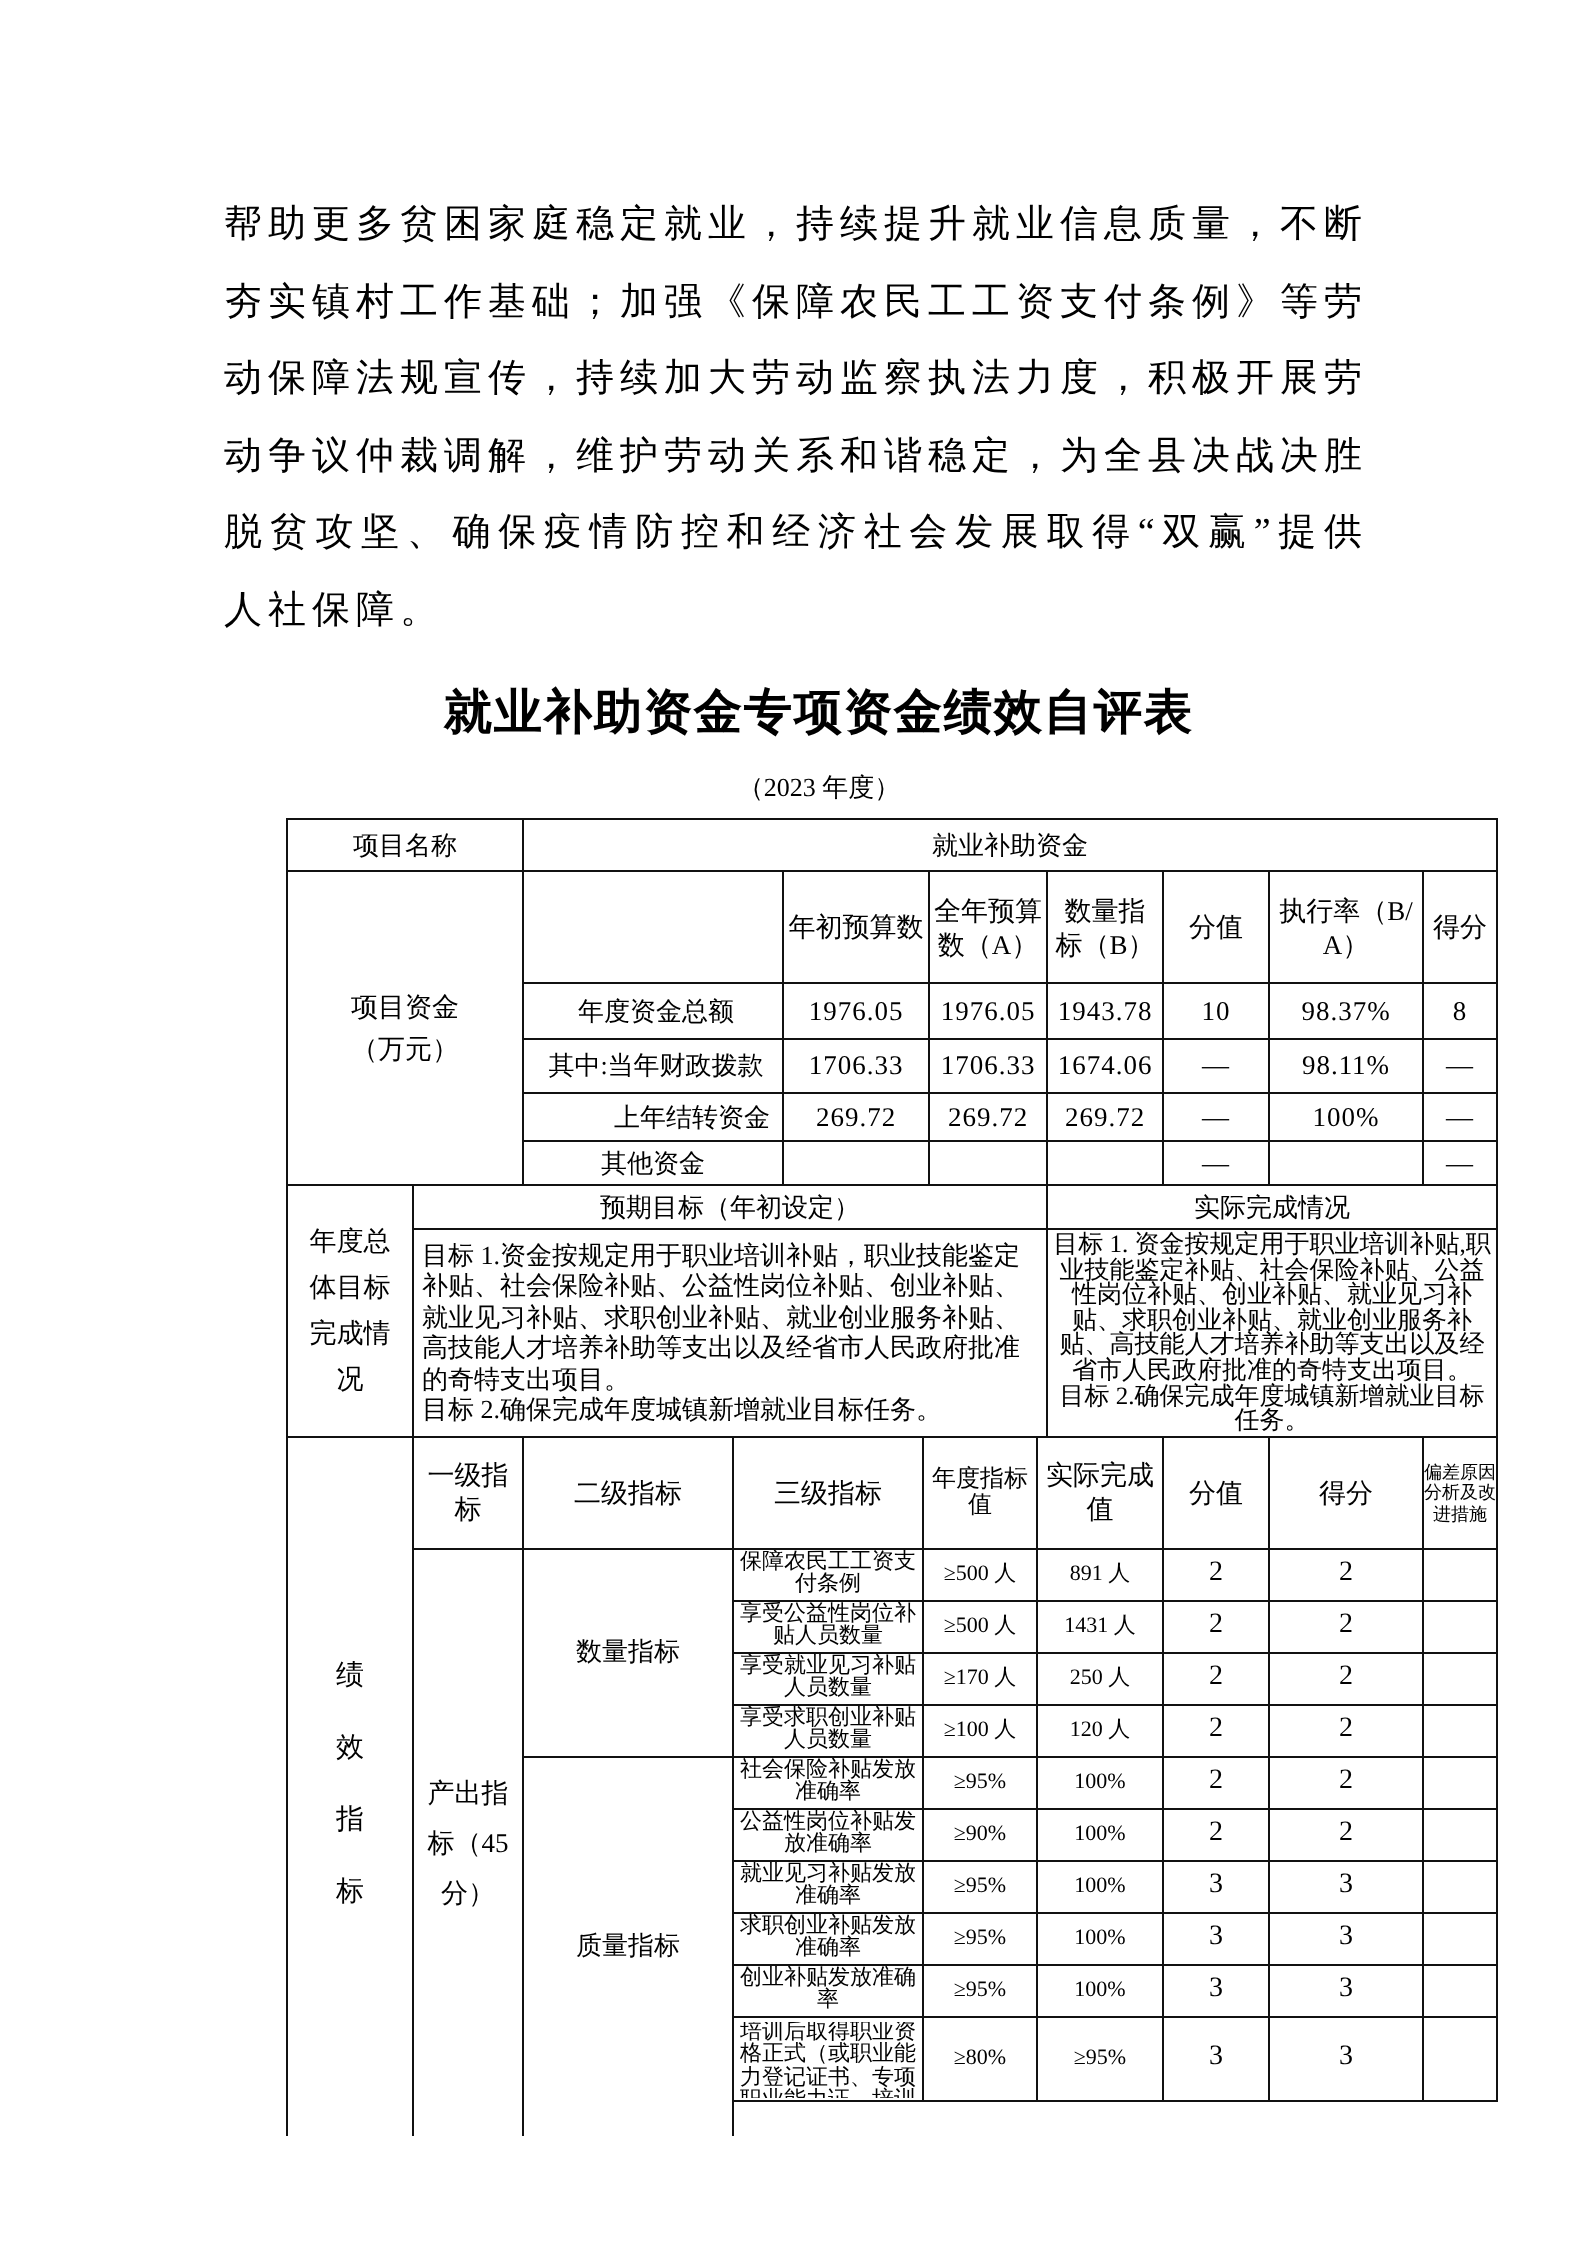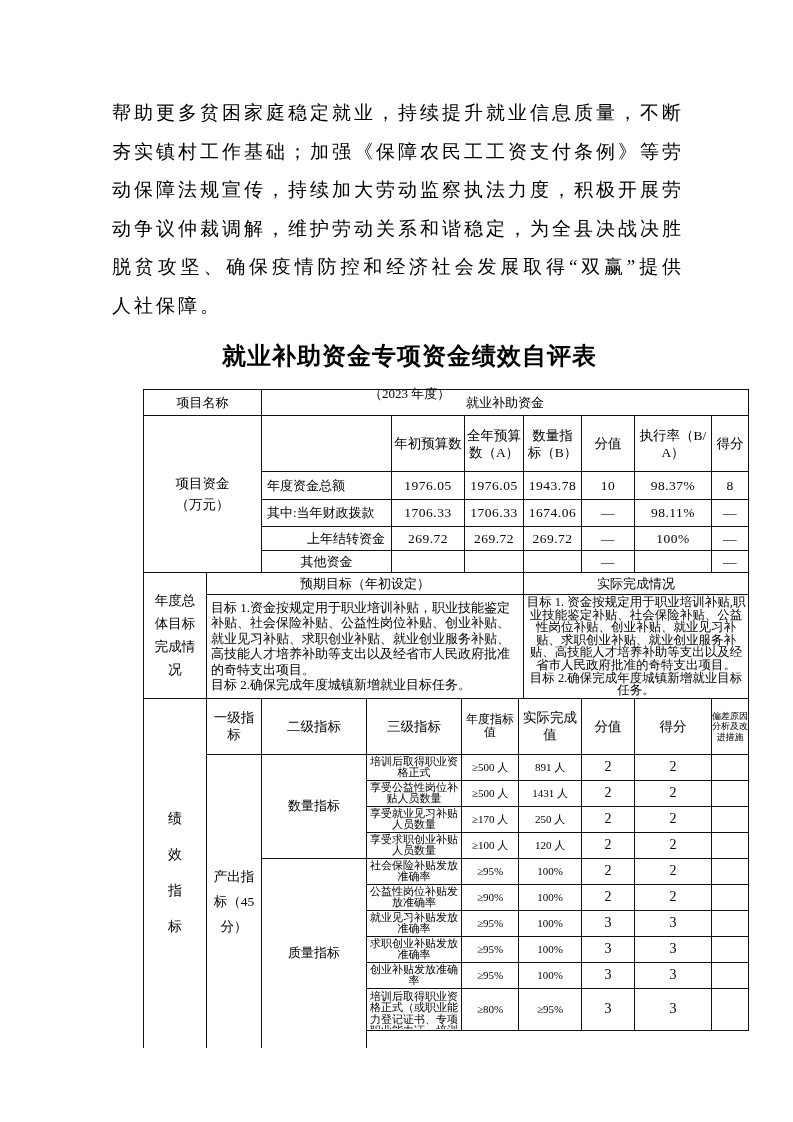--- a/index.html
+++ b/index.html
@@ -16,37 +16,37 @@
   }
   .doc-title{
     position:absolute;top:340px;left:107px;width:605px;
     font-size:24px;font-weight:bold;text-align:center;margin:0;
     letter-spacing:1px;
   }
   .doc-subtitle{
     position:absolute;top:385px;left:107px;width:605px;
     font-size:13px;text-align:center;
   }
-  .tablewrap{position:absolute;top:389px;left:107px;width:605px;padding-left:36px;}
+  .tablewrap{position:absolute;top:409px;left:107px;width:605px;padding-left:36px;}
   table.sect{
     border-collapse:collapse;table-layout:fixed;width:605px;
   }
   table.sect + table.sect{margin-top:-1px;}
   td{
     border:1px solid #111;
     text-align:center;vertical-align:middle;
     font-size:13px;line-height:16px;
     padding:1px 2px;overflow:hidden;
     word-break:break-all;
   }
   .h22{height:22px;} .h24{height:24px;} .h26{height:26px;} .h27{height:27px;}
   .h28{height:28px;} .h40{height:40px;} .h56{height:56px;} .h96{height:96px;}
   .stub td{height:15px;}
   .num{font-size:13.5px;letter-spacing:0.5px;}
-  .left{text-align:left;padding-left:5px;}
+  .left{text-align:center;padding-left:5px;}
   .right{text-align:right;padding-right:6px;}
   .vblock{margin:0 auto;}
   .v-jixiao{width:16px;line-height:36px;font-size:14px;}
   .v-niandu{width:44px;line-height:23px;font-size:13.5px;}
   .v-chanchu{width:46px;line-height:25px;font-size:13.5px;}
   .v-zijin{width:60px;line-height:21px;font-size:13.5px;}
   .goal-left{font-size:13px;line-height:15.5px;white-space:pre-line;text-align:left;padding:2px 4px;}
   .goal-right{font-size:12.5px;line-height:12.6px;white-space:pre-line;text-align:center;padding:1px 2px;}
   .ind-name{font-size:11px;line-height:11.5px;}
   .ind-val{font-size:11px;line-height:12px;}
@@ -196,21 +196,21 @@
         <td class="hdr" data-interactable="false">分值</td>
         <td class="hdr" data-interactable="false">得分</td>
         <td class="tiny" data-interactable="false">偏差原因分析及改进措施</td>
       </tr>
 
       <tr class="h22" data-interactable="false">
         <td rowspan="11" class="no-bot" data-interactable="false">
           <div class="vblock v-chanchu" data-interactable="false">产出指标（45分）</div>
         </td>
         <td rowspan="4" data-interactable="false">数量指标</td>
-        <td class="ind-name" data-interactable="false">培训后取得职业资格正式</td>
+        <td class="ind-name" data-interactable="false">保障农民工工资支付条例</td>
         <td class="ind-val" data-interactable="false">≥500 人</td>
         <td class="ind-val" data-interactable="false">891 人</td>
         <td class="ind-score" data-interactable="false">2</td>
         <td class="ind-score" data-interactable="false">2</td>
         <td data-interactable="false"></td>
       </tr>
       <tr class="h22" data-interactable="false">
         <td class="ind-name" data-interactable="false">享受公益性岗位补贴人员数量</td>
         <td class="ind-val" data-interactable="false">≥500 人</td>
         <td class="ind-val" data-interactable="false">1431 人</td>

